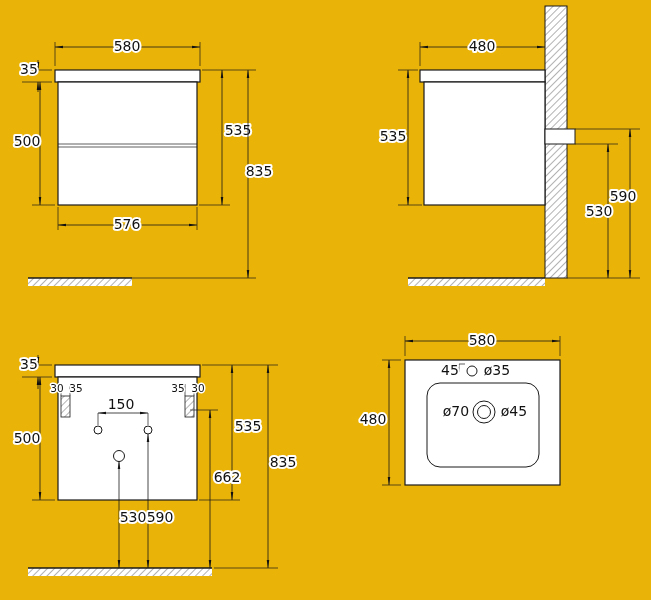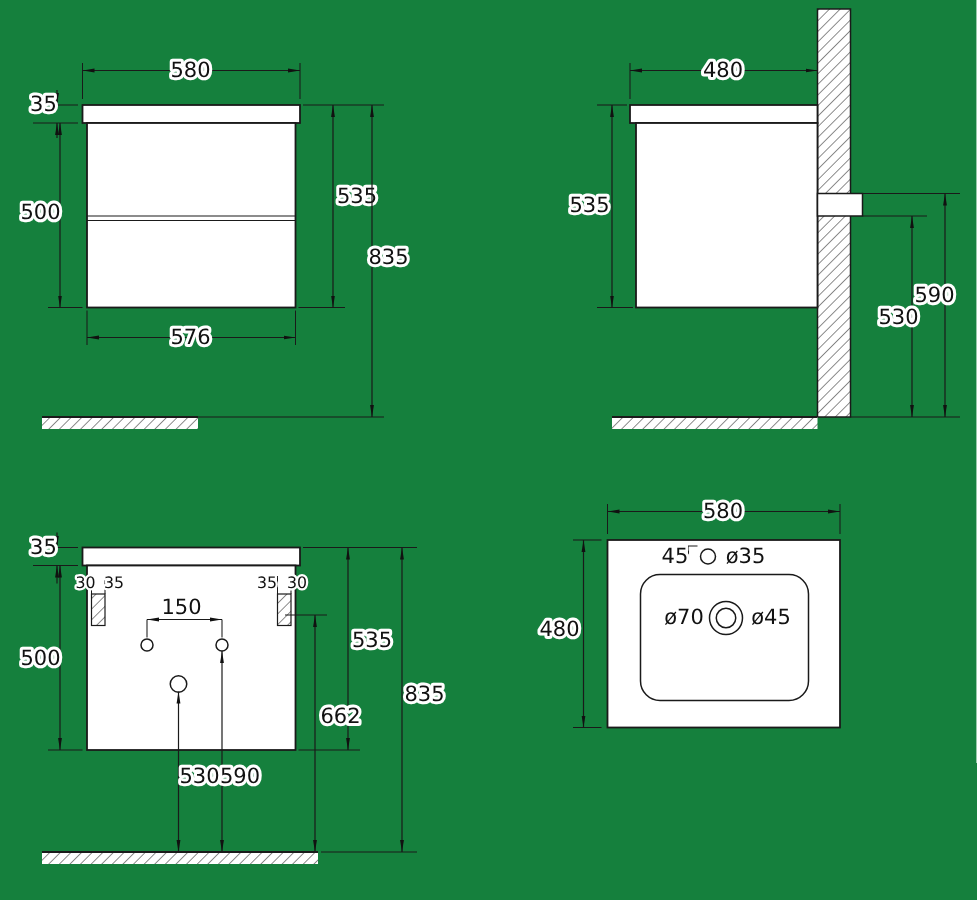--- a/index.html
+++ b/index.html
@@ -1,17 +1,17 @@
 <!DOCTYPE html>
 <html><head>
 <meta charset="utf-8">
 <title>Technical drawing</title>
 <style>
   html,body{margin:0;padding:0;background:#fff;}
-  .stage{position:relative;width:651px;height:600px;background:#15803d;overflow:hidden;
+  .stage{position:relative;width:651px;height:600px;background:#eab308;overflow:hidden;
          font-family:"DejaVu Sans", sans-serif;}
   svg{display:block;}
   .o{fill:#fff;stroke:#1a1a1a;stroke-width:1.2;}
   .o2{fill:#fff;stroke:#1a1a1a;stroke-width:1;}
   .d{stroke:#1a1a1a;stroke-width:.8;fill:none;}
   .e{stroke:#1a1a1a;stroke-width:.7;fill:none;}
   .t{stroke:#1a1a1a;stroke-width:.7;fill:none;}
   text.dim{font:14px "DejaVu Sans", sans-serif;fill:#111;text-anchor:middle;
            paint-order:stroke;stroke:#fff;stroke-width:4px;stroke-linejoin:round;}
   text.dimsm{font:10.5px "DejaVu Sans", sans-serif;fill:#111;text-anchor:middle;

